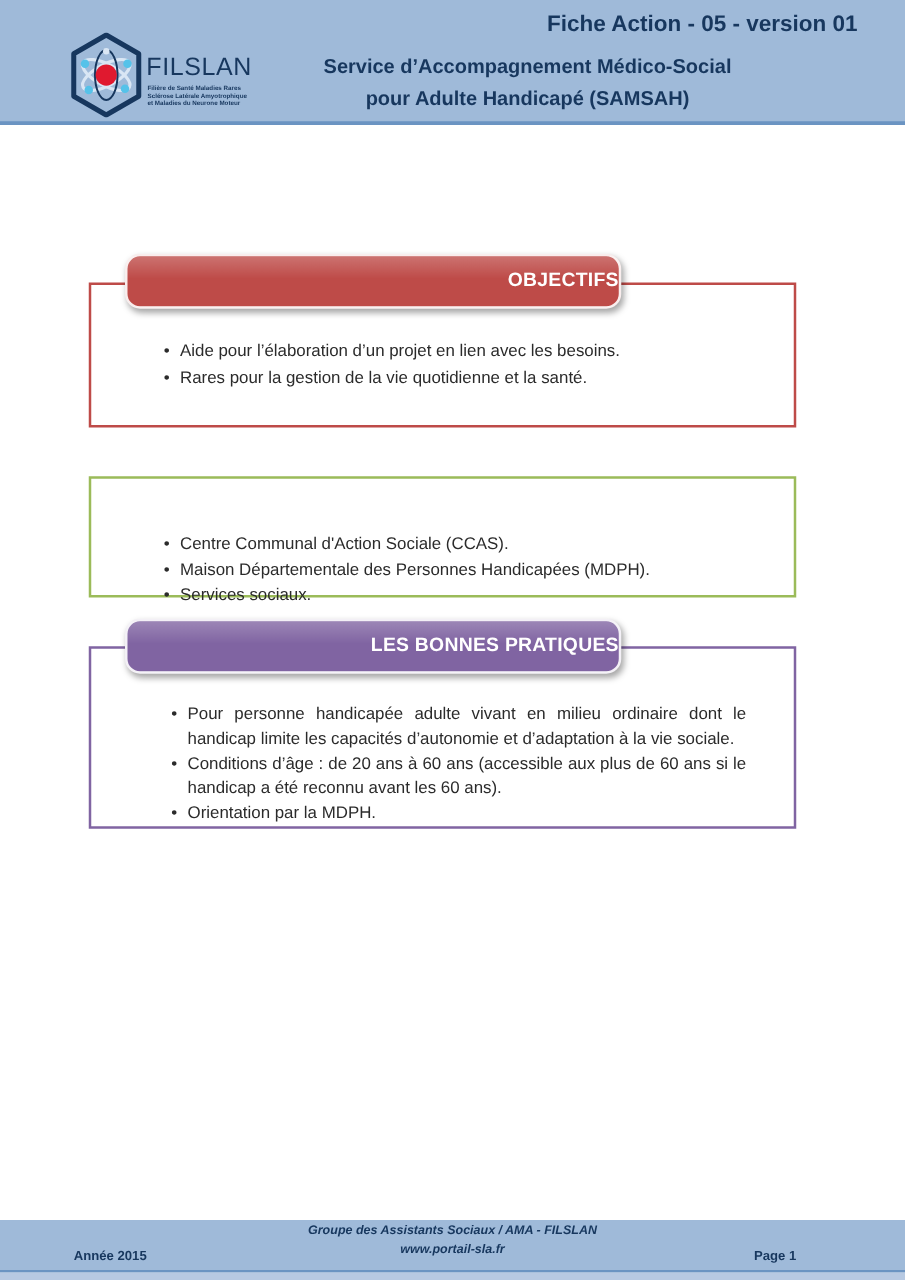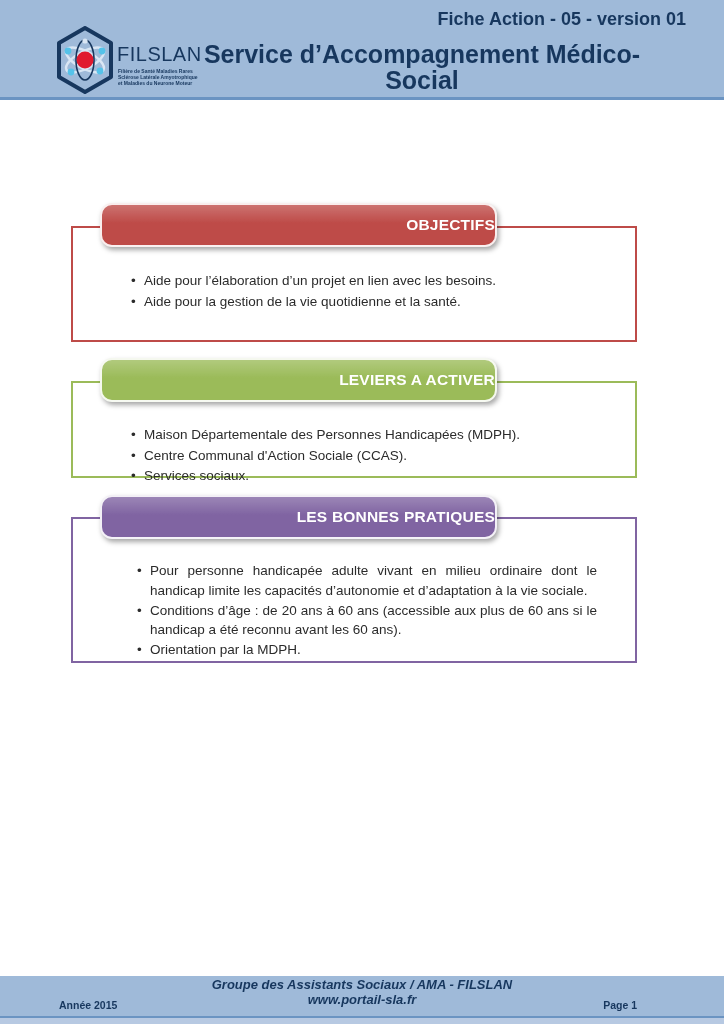--- a/index.html
+++ b/index.html
@@ -10,21 +10,21 @@
   html,body{margin:0;padding:0;}
   body{font-family:"Liberation Sans","DejaVu Sans",sans-serif;background:#888;}
   .page{position:relative;width:724px;height:1024px;margin:0 auto;background:var(--page_bg);overflow:hidden;}
 
   
   .header-band{position:absolute;left:0;top:0;width:724px;height:97px;
     background:var(--band_blue);border-bottom:3px solid var(--band_border);}
   .fiche-label{position:absolute;top:9px;left:0;width:665px;text-align:right;
     font-size:18px;font-weight:bold;color:var(--navy);padding-left:21px;}
   .doc-title{position:absolute;left:180px;top:41px;width:484px;text-align:center;
-    font-size:25px;line-height:26px;font-weight:bold;color:var(--navy);}
+    font-size:16px;line-height:26px;font-weight:bold;color:var(--navy);}
   .logo{position:absolute;left:56px;top:26px;width:230px;height:68px;}
   .logo svg{position:absolute;left:0;top:0;}
   .logo-name{position:absolute;left:61px;top:18px;font-size:20px;font-weight:normal;
     letter-spacing:.5px;color:var(--navy);line-height:20px;}
   .logo-tagline{position:absolute;left:62px;top:42px;font-size:5px;line-height:6px;
     color:var(--navy);font-weight:bold;white-space:nowrap;}
 
   
   .sec-body{position:absolute;left:71px;width:566px;box-sizing:border-box;
     border:2px solid #000;background:#fff;}
@@ -45,21 +45,21 @@
   #sec3-body{top:517px;height:146px;padding:26px 22px 0 48px;}
   #sec3-header{top:495px;}
   #sec3-body ul{text-align:justify;line-height:19.8px;}
 
   
   .footer-band{position:absolute;left:0;top:976px;width:724px;height:40px;
     background:var(--band_blue);border-bottom:2px solid var(--band_border);}
   .footer-strip{position:absolute;left:0;top:1018px;width:724px;height:6px;
     background:var(--band_strip);}
   .footer-center{position:absolute;left:0;top:978px;width:724px;text-align:center;
-    font-size:13px;line-height:14.5px;font-weight:bold;font-style:italic;color:var(--navy);}
+    font-size:10px;line-height:14.5px;font-weight:bold;font-style:italic;color:var(--navy);}
   .footer-year{position:absolute;left:43px;top:999px;font-size:10.5px;font-weight:bold;color:var(--navy);margin-left:16px;}
   .footer-page{position:absolute;right:87px;top:999px;font-size:10.5px;font-weight:bold;color:var(--navy);}
 </style>
 </head>
 <body>
 
 <div class="page">
 
   <div class="header-band">
     <div class="logo">
@@ -80,39 +80,39 @@
       <div class="logo-name">FILSLAN</div>
       <div class="logo-tagline">
         <div>Filière de Santé Maladies Rares</div>
         <div>Sclérose Latérale Amyotrophique</div>
         <div>et Maladies du Neurone Moteur</div>
       </div>
     </div>
     <div class="fiche-label">Fiche Action - 05 - version 01</div>
     <div class="doc-title">
       <div>Service d’Accompagnement Médico-Social</div>
+      <div>pour Adulte Handicapé (SAMSAH)</div>
     </div>
   </div>
 
   <div class="sec-body" id="sec1-body" style="border-color: rgb(190, 75, 72);">
     <ul>
         <li>Aide pour l’élaboration d’un projet en lien avec les besoins.</li>
-        <li>Aide pour la gestion de la vie quotidienne et la santé.</li>
+        <li>Rares pour la gestion de la vie quotidienne et la santé.</li>
       </ul>
   </div>
   <div class="sec-header" id="sec1-header" style="background-color: rgb(190, 75, 72);">OBJECTIFS</div>
 
   <div class="sec-body" id="sec2-body" style="border-color: rgb(155, 187, 89);">
     <ul>
+        <li>Centre Communal d'Action Sociale (CCAS).</li>
         <li>Maison Départementale des Personnes Handicapées (MDPH).</li>
-        <li>Centre Communal d'Action Sociale (CCAS).</li>
         <li>Services sociaux.</li>
       </ul>
   </div>
-  <div class="sec-header" id="sec2-header" style="background-color: rgb(155, 187, 89);">LEVIERS A ACTIVER</div>
 
   <div class="sec-body" id="sec3-body" style="border-color: rgb(128, 100, 162);">
     <ul>
         <li>Pour personne handicapée adulte vivant en milieu ordinaire dont le handicap limite les capacités d’autonomie et d’adaptation à la vie sociale.</li>
         <li>Conditions d’âge : de 20 ans à 60 ans (accessible aux plus de 60 ans si le handicap a été reconnu avant les 60 ans).</li>
         <li>Orientation par la MDPH.</li>
       </ul>
   </div>
   <div class="sec-header" id="sec3-header" style="background-color: rgb(128, 100, 162);">LES BONNES PRATIQUES</div>
 

